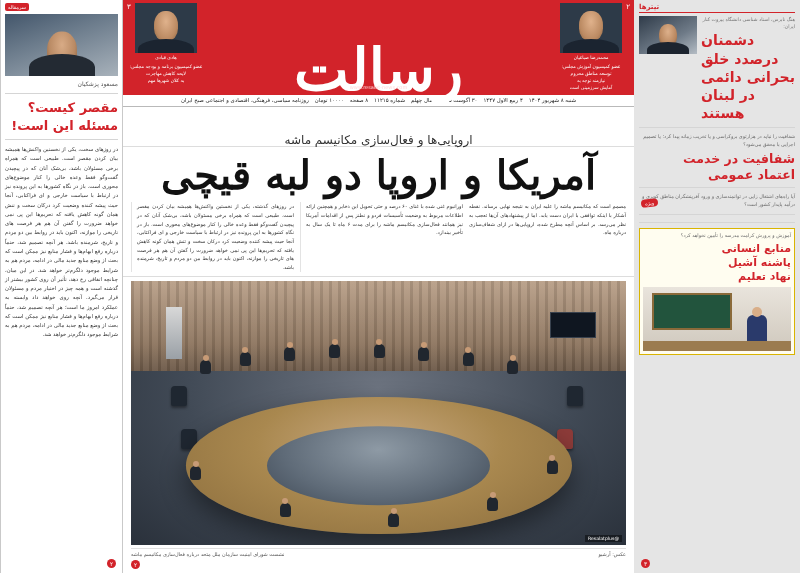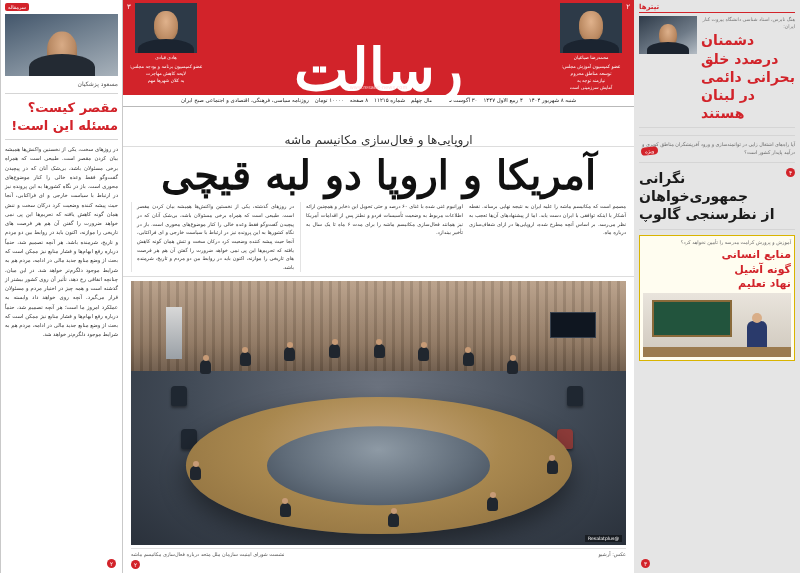--- a/index.html
+++ b/index.html
@@ -468,41 +468,39 @@
         <div class="b"></div>
       </div>
       <div class="news-txt">
         <div class="news-kicker">هنگ نابرس، استاد شناسی دانشگاه بیروت کنار ایران:</div>
         <div class="news-title" style="white-space:pre-line;">دشمنان درصدد خلق
 بحرانی دائمی در لبنان هستند</div>
       </div>
     </div>
     <div class="rule"></div>
 
+    <div>
+      <div class="small-kicker">شفافیت را نباید در هزارتوی بروکراسی و یا تخریب زمانه پیدا کرد؛ یا تصمیم اجرایی با محقق می‌شود؟</div>
+      <div class="big-red sm" style="white-space:pre-line;margin-top:2px;">شفافیت در خدمت
+اعتماد عمومی</div>
+    </div>
     <div class="rule"></div>
 
     <div style="position:relative;">
       <div class="small-kicker">آیا راه‌های اشتغال زایی در توانمندسازی و ورود آفرینشگران مناطق کویری و درآمد پایدار کشور است؟</div>
       <span class="sticker" style="position:absolute;left:2px;bottom:2px;">ویژه</span>
     </div>
     <div class="rule"></div>
 
-    <div class="news-row">
-      <div class="news-txt">
-        <div class="news-title dark" style="white-space:pre-line;">نگرانی جمهوری‌خواهان
-از نظرسنجی گالوپ</div>
-      </div>
-      <span class="num-circle">۴</span>
-    </div>
     <div class="rule"></div>
 
     <div class="promo-box">
       <div class="small-kicker">آموزش و پرورش کرامت مدرسه را تأمین نخواهد کرد؟</div>
       <div class="promo-title" style="white-space:pre-line;">منابع انسانی
-گونه آشیل
+پاشنه آشیل
 نهاد تعلیم</div>
       <div class="promo-photo">
         <div class="board"></div>
         <div class="kid"></div>
         <div class="desk"></div>
       </div>
     </div>
 
     <div class="col-right-foot">
       <span class="num-circle">۳</span>

